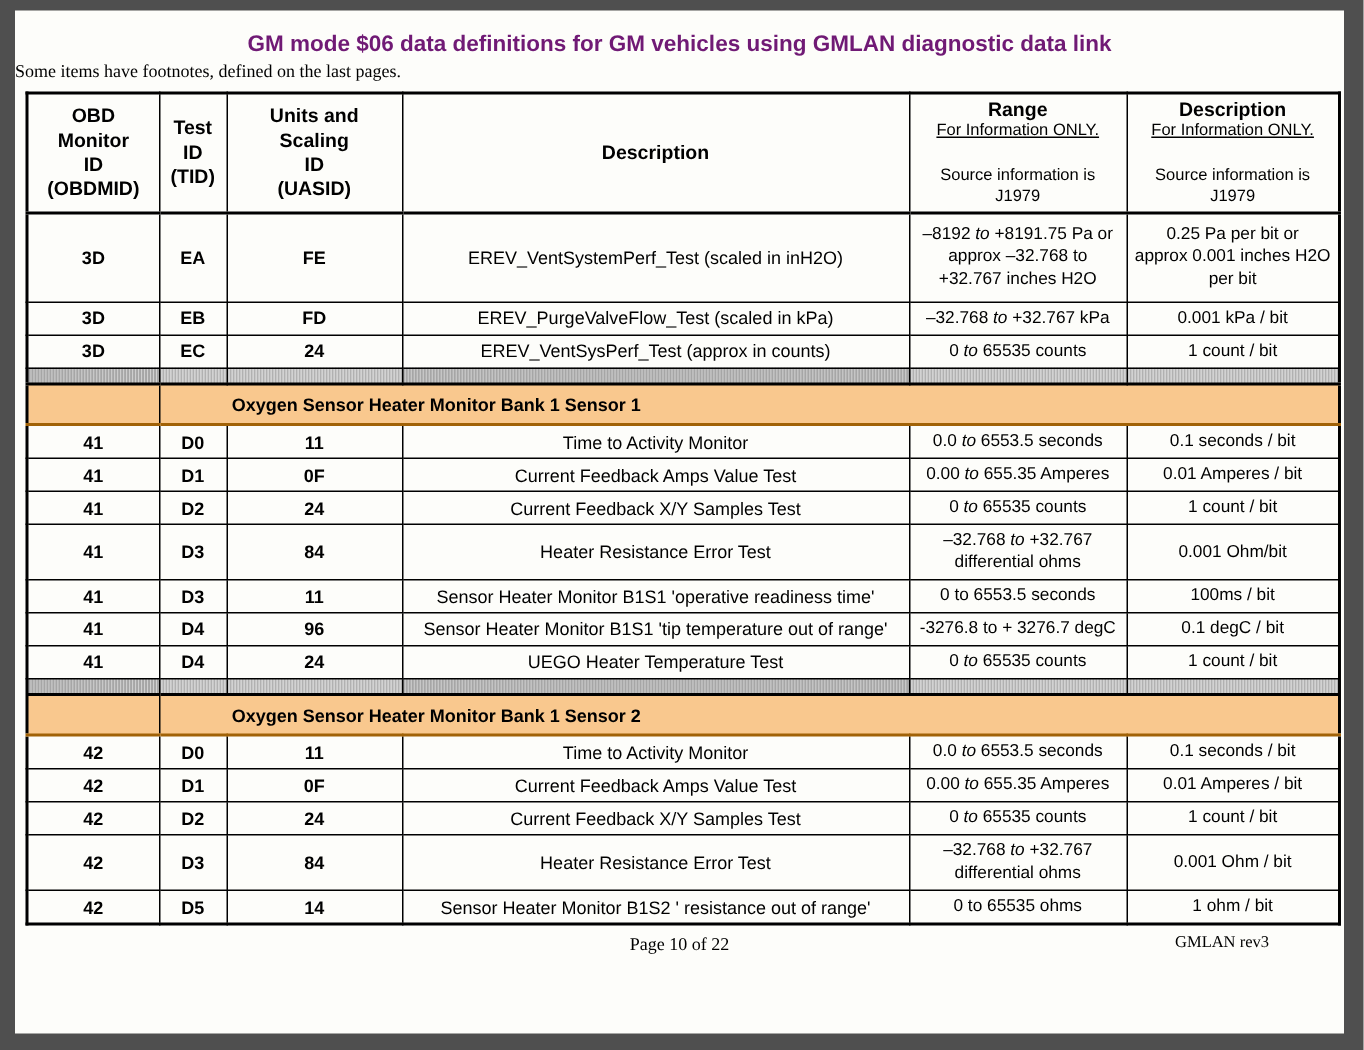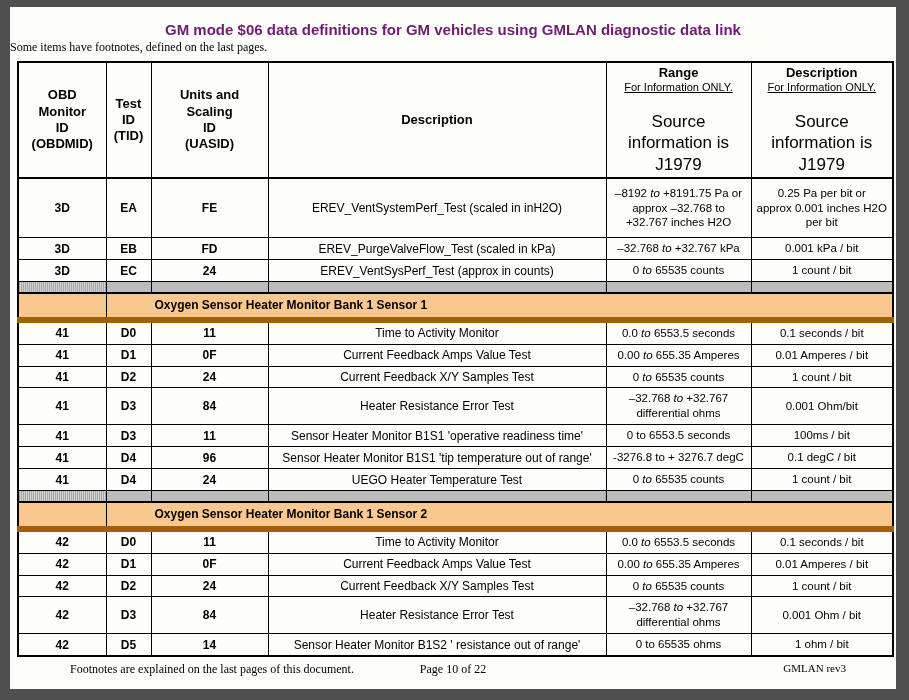--- a/index.html
+++ b/index.html
@@ -53,21 +53,21 @@
     text-align: center;
     vertical-align: middle;
     height: 76px;
     padding: 2px;
     border-bottom: 2px solid #000;
     background: var(--page-bg);
   }
   thead th.pre { white-space: pre-line; line-height: 1.25; }
   .h-title { font-weight: bold; font-size: 13px; }
   .h-note { font-weight: normal; font-size: 11px; text-decoration: underline; margin-top: 1px; }
-  .h-source { font-weight: normal; font-size: 17px; white-space: pre-line; line-height: 1.25; margin-top: 18px; }
+  .h-source { font-weight: normal; font-size: 11px; white-space: pre-line; line-height: 1.25; margin-top: 18px; }
   tr.data-row td {
     font-size: 12px;
     text-align: center;
     vertical-align: middle;
     padding: 3px 2px;
     height: 21px;
     background: var(--page-bg);
   }
   tr.data-row td.id-cell { font-weight: bold; }
   tr.data-row td.range-cell,
@@ -81,21 +81,21 @@
   #table-body tr:first-child td { height: 60px; }
   tr.sep-row td {
     height: 11px;
     padding: 0;
     background: repeating-linear-gradient(90deg, var(--sep-a) 0 1px, var(--sep-b) 1px 2px);
   }
   tr.section-row td {
     background: var(--section-bg);
     height: 27px;
     border-top: 2px solid #000;
-    border-bottom: 6px solid #a16207;
+    border-bottom: 2px solid #a16207;
     vertical-align: middle;
   }
   td.section-label {
     font-weight: bold;
     font-size: 12px;
     text-align: left;
     padding-left: 48px;
   }
   .footer {
     position: relative;
@@ -300,17 +300,16 @@
           <td class="tid-cell id-cell">D5</td>
           <td class="uasid-cell id-cell">14</td>
           <td class="description-cell">Sensor Heater Monitor B1S2 ' resistance out of range'</td>
           <td class="range-cell">0 to 65535 ohms</td>
           <td class="resolution-cell">1 ohm / bit</td>
         </tr>
       </tbody>
   </table>
 
   <div class="footer">
-    <span class="f-left">Footnotes are explained on the last pages of this document.</span>
     <span class="f-center">Page 10 of 22</span>
     <span class="f-right">GMLAN rev3</span>
   </div>
 </div>
 
 </body></html>

